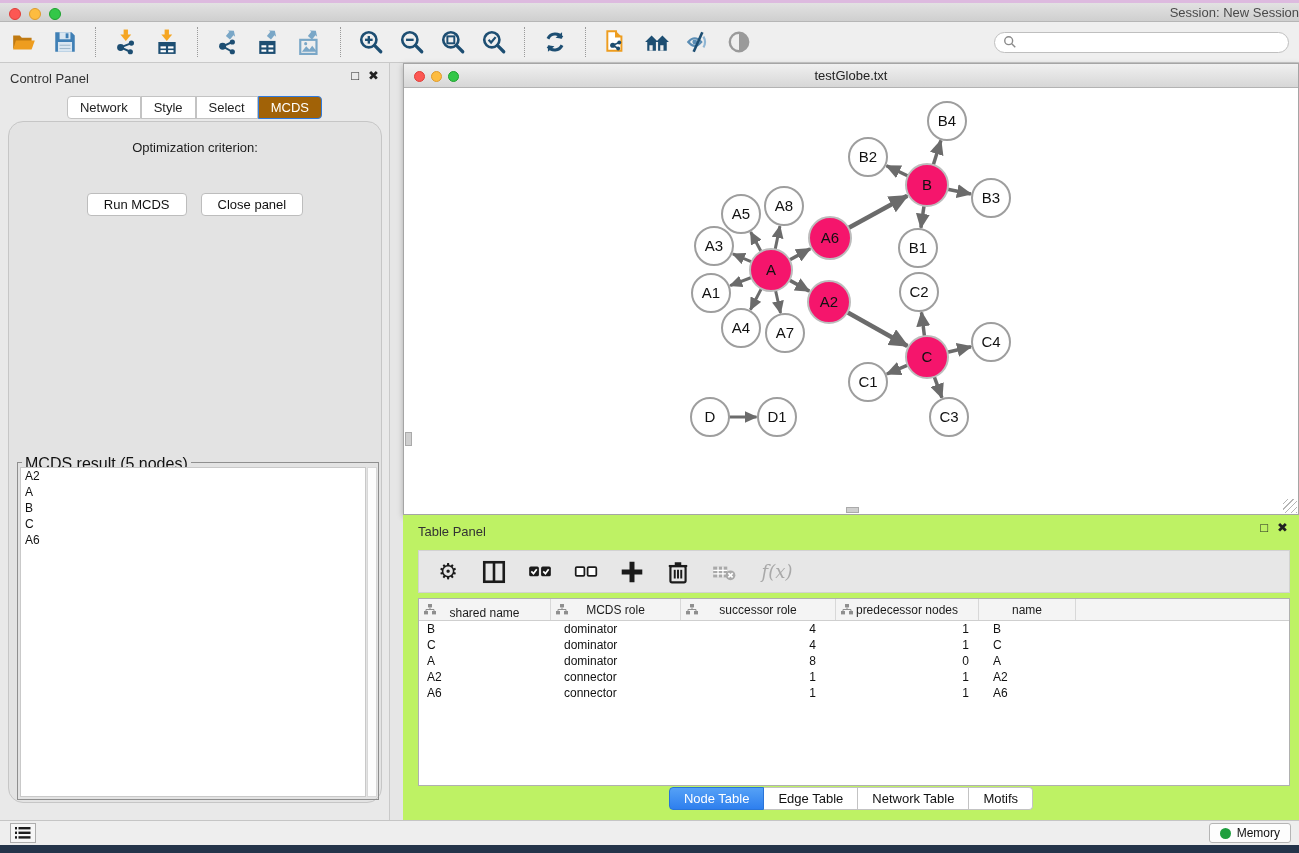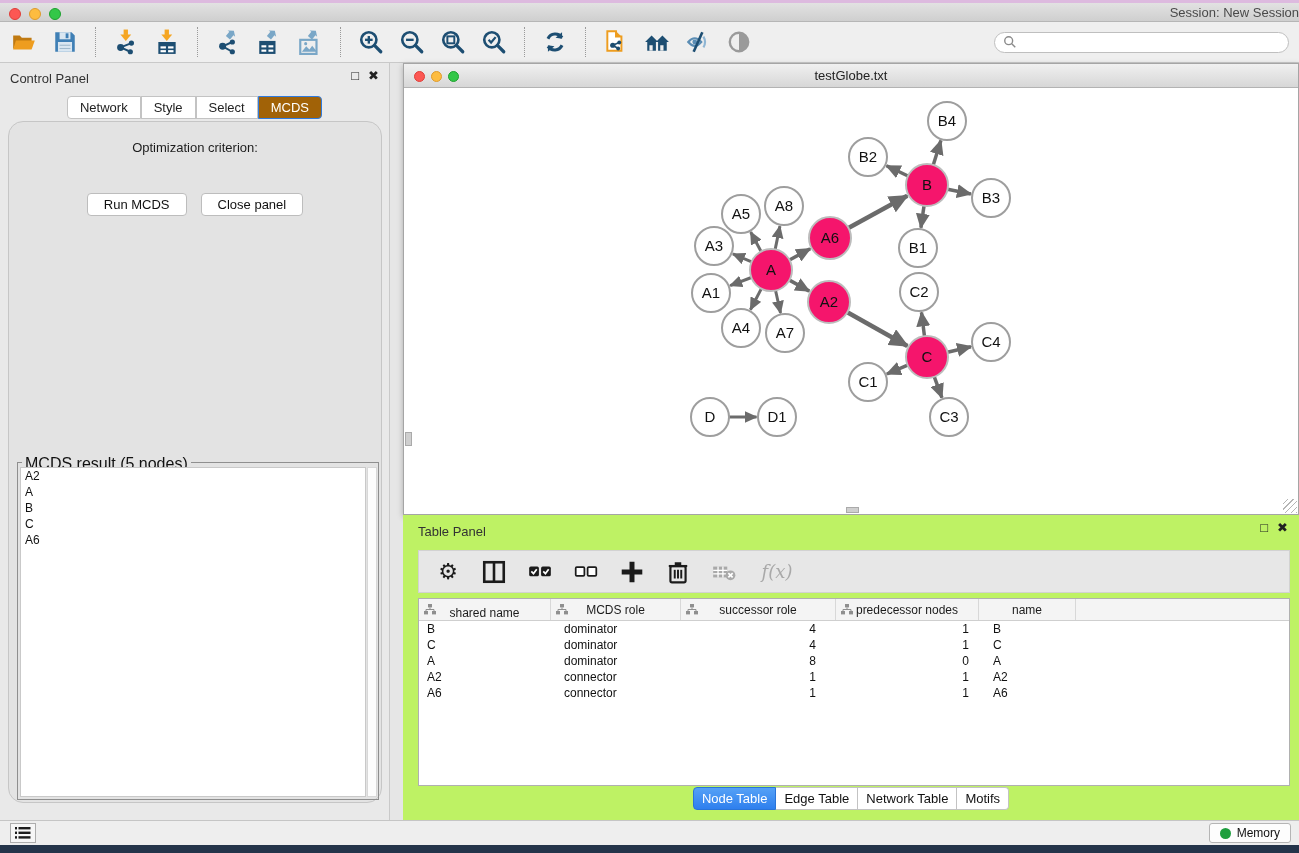--- a/index.html
+++ b/index.html
@@ -69,21 +69,21 @@
   .tp-icon { width:26px; height:26px; display:flex; align-items:center; justify-content:center; cursor:pointer; }
   .gear-glyph { font-size:22px; color:#1b1b1b; line-height:26px; }
   .fx-glyph { font-family:"DejaVu Serif", serif; font-style:italic; font-size:18px; color:#a9a9a9; }
   #tp-table { position:absolute; left:15px; right:9px; top:83px; height:188px; background:#fff; border:1px solid #b0b0b0; overflow:hidden; }
   #tp-thead { display:flex; height:22px; background:#f4f4f4; border-bottom:1px solid #cfcfcf; }
   .th { position:relative; display:flex; align-items:center; justify-content:center; font-size:12px; color:#1b1b1b; border-right:1px solid #d8d8d8; }
   .th .tree-ic { position:absolute; left:5px; top:5px; }
   .tr { display:flex; height:16px; align-items:center; }
   .td { font-size:12px; color:#111; white-space:nowrap; overflow:hidden; }
   #tp-tabs { position:absolute; left:0; width:100%; top:272px; display:flex; justify-content:center; }
-  .tp-tab { font-size:13px; color:#111; background:#fff; border:1px solid #c3c3c3; border-left-width:0; padding:3px 8px; cursor:pointer; }
+  .tp-tab { font-size:13px; color:#111; background:#fff; border:1px solid #c3c3c3; border-left-width:0; padding:3px 14px; cursor:pointer; }
   .tp-tab:first-child { border-radius:4px 0 0 4px; border-left-width:1px; }
   .tp-tab:last-child { border-radius:0 4px 4px 0; }
   .tp-tab.active { background:linear-gradient(#55a1f6,#2e7fee); border-color:#2a74d8; color:#fff; }
 
   
   #status-bar { left:0; top:820px; width:1299px; height:25px; background:#eee; border-top:1px solid #c5c5c5; }
   #list-btn { position:absolute; left:10px; top:2px; width:26px; height:20px; background:#f6f6f6; border:1px solid #adadad; display:flex; align-items:center; justify-content:center; cursor:pointer; }
   #memory-btn { position:absolute; right:8px; top:2px; height:20px; background:#fdfdfd; border:1px solid #b5b5b5; border-radius:3px; display:flex; align-items:center; gap:6px; padding:0 10px; cursor:pointer; }
   #memory-dot { width:11px; height:11px; border-radius:50%; background:#1e9e3e; }
   #memory-btn span.lbl { font-size:12px; color:#111; }

